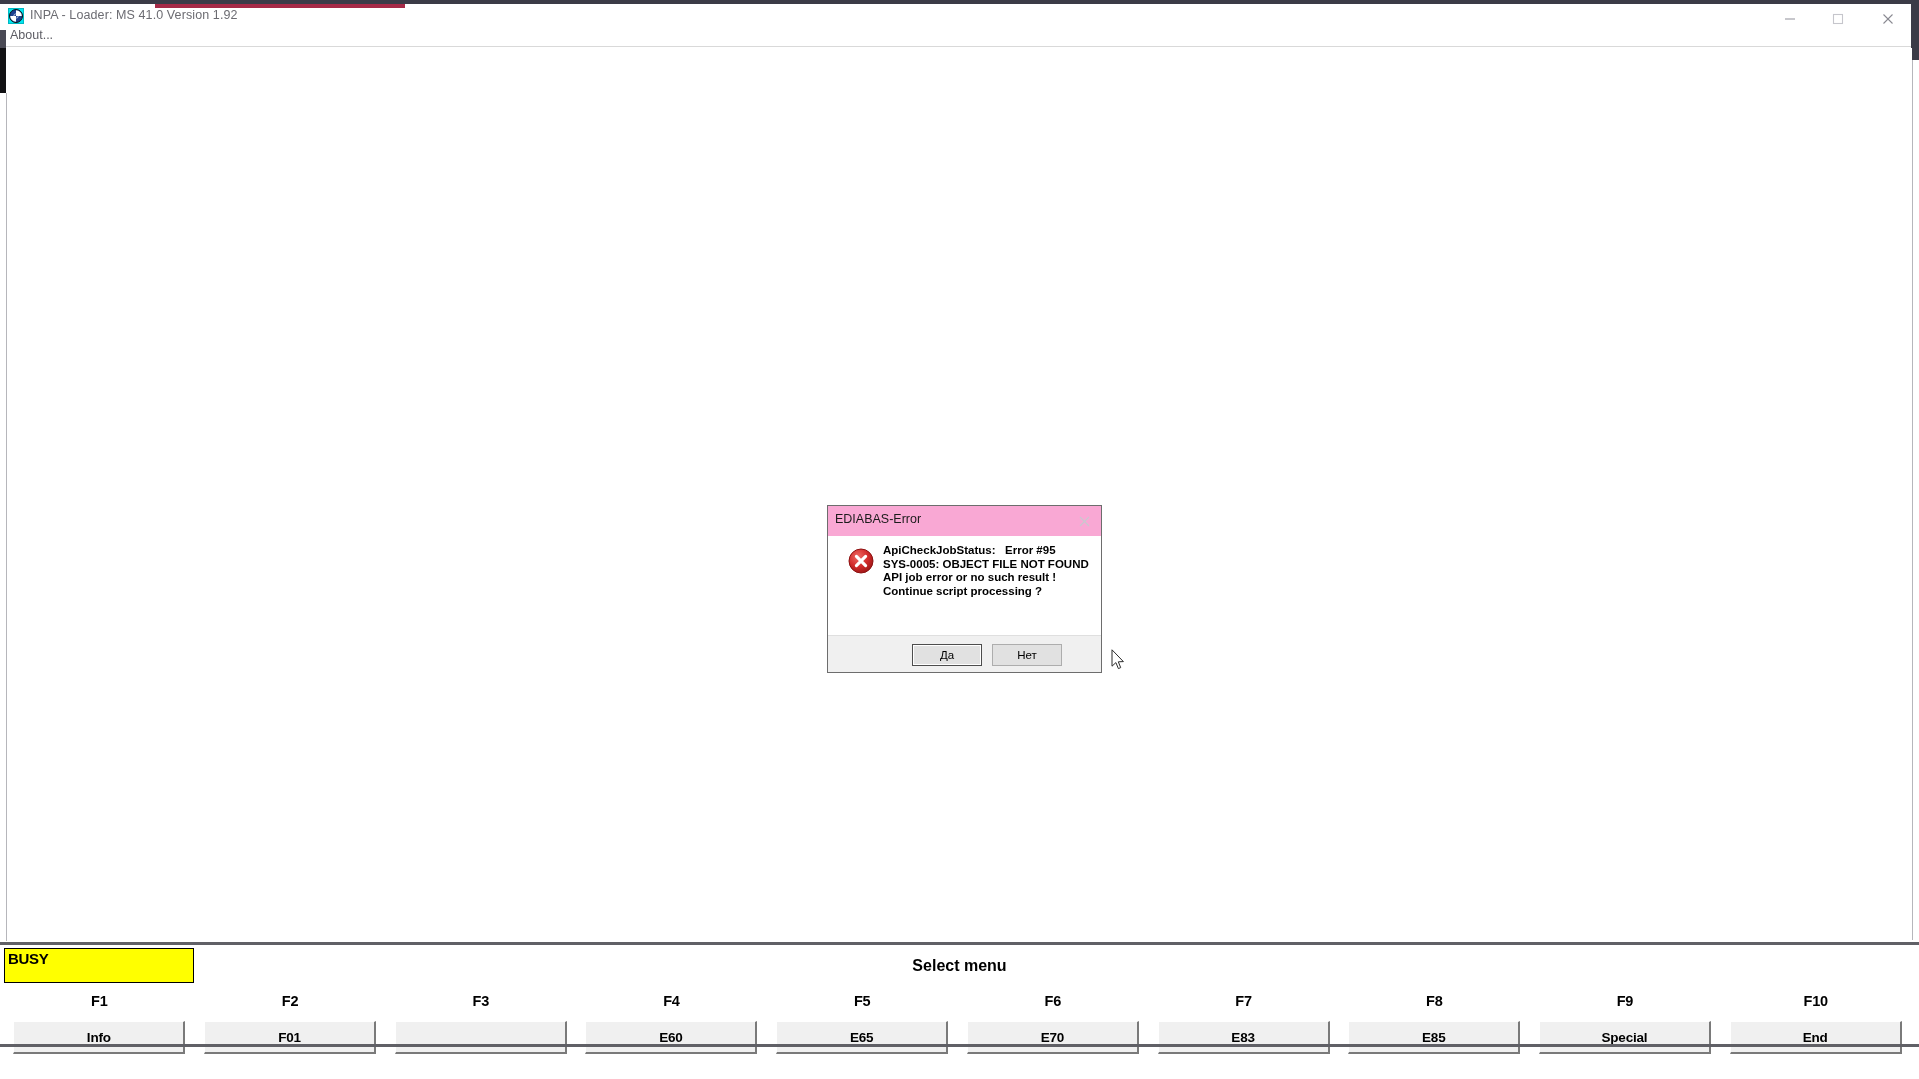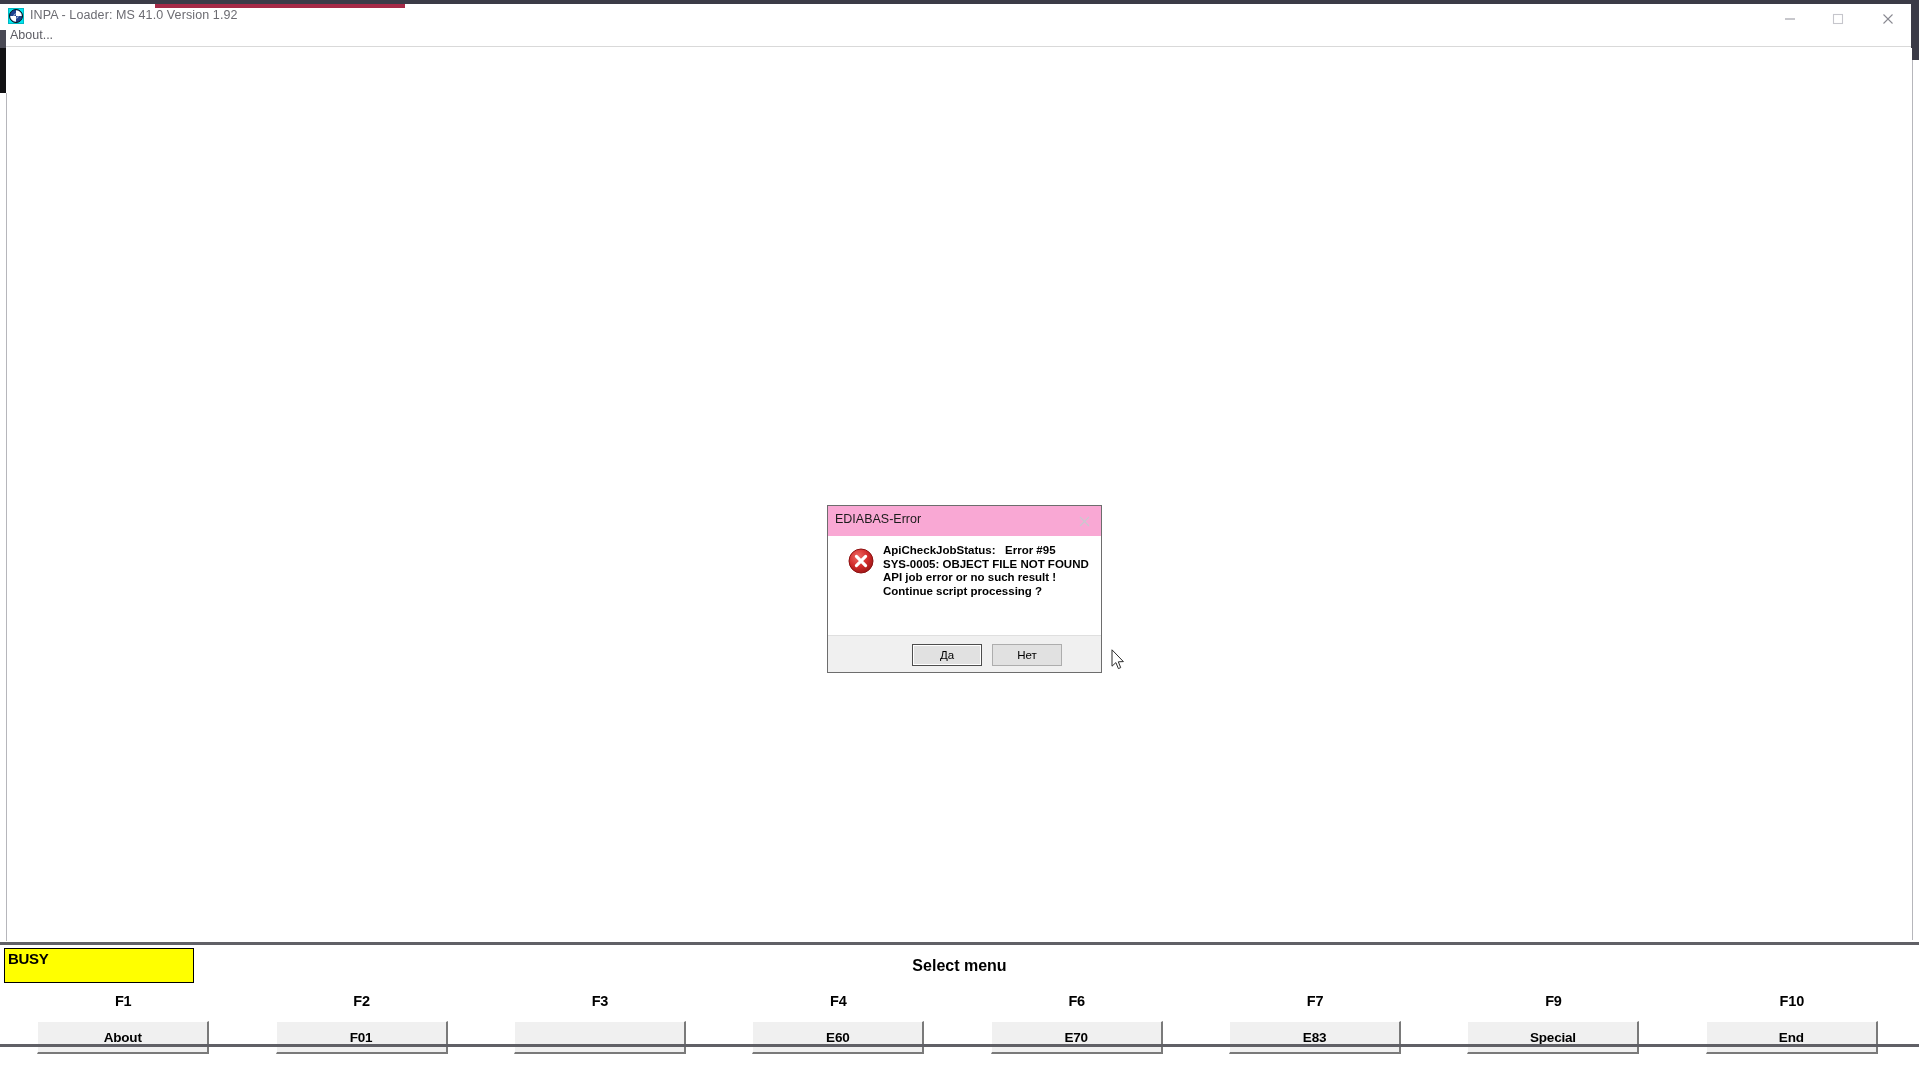--- a/index.html
+++ b/index.html
@@ -395,49 +395,57 @@
     <div id="busy-banner">
       <div id="busy-text">BUSY</div>
     </div>
 
     <div id="select-menu-label">Select menu</div>
 
     <div id="fkey-row">
 
       <div class="fkey-cell">
         <div class="fkey-label">F1</div>
-        <button class="fkey-button">About</button>
+        <button class="fkey-button">Info</button>
       </div>
 
       <div class="fkey-cell">
         <div class="fkey-label">F2</div>
         <button class="fkey-button">F01</button>
       </div>
 
       <div class="fkey-cell">
         <div class="fkey-label">F3</div>
         <button class="fkey-button is-empty"></button>
       </div>
 
       <div class="fkey-cell">
         <div class="fkey-label">F4</div>
         <button class="fkey-button">E60</button>
       </div>
 
+      <div class="fkey-cell">
+        <div class="fkey-label">F5</div>
+        <button class="fkey-button">E65</button>
+      </div>
 
       <div class="fkey-cell">
         <div class="fkey-label">F6</div>
         <button class="fkey-button">E70</button>
       </div>
 
       <div class="fkey-cell">
         <div class="fkey-label">F7</div>
         <button class="fkey-button">E83</button>
       </div>
 
+      <div class="fkey-cell">
+        <div class="fkey-label">F8</div>
+        <button class="fkey-button">E85</button>
+      </div>
 
       <div class="fkey-cell">
         <div class="fkey-label">F9</div>
         <button class="fkey-button">Special</button>
       </div>
 
       <div class="fkey-cell">
         <div class="fkey-label">F10</div>
         <button class="fkey-button">End</button>
       </div>

